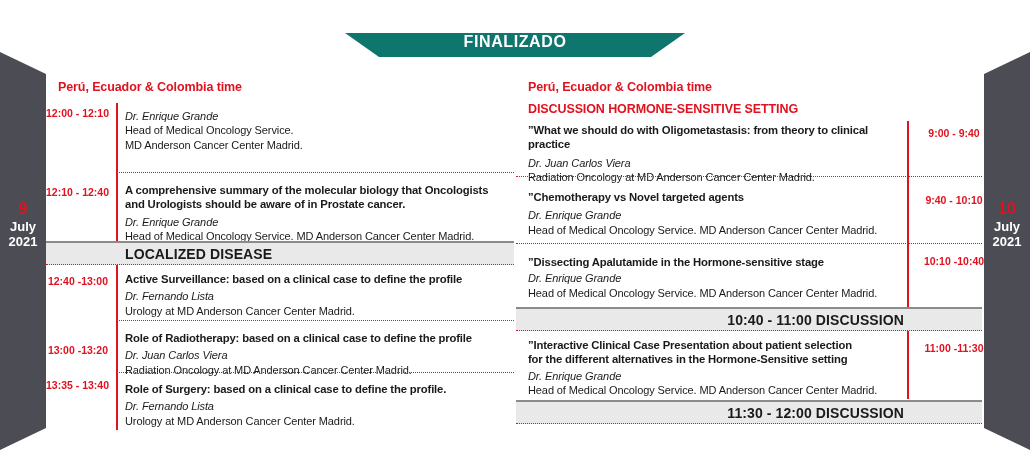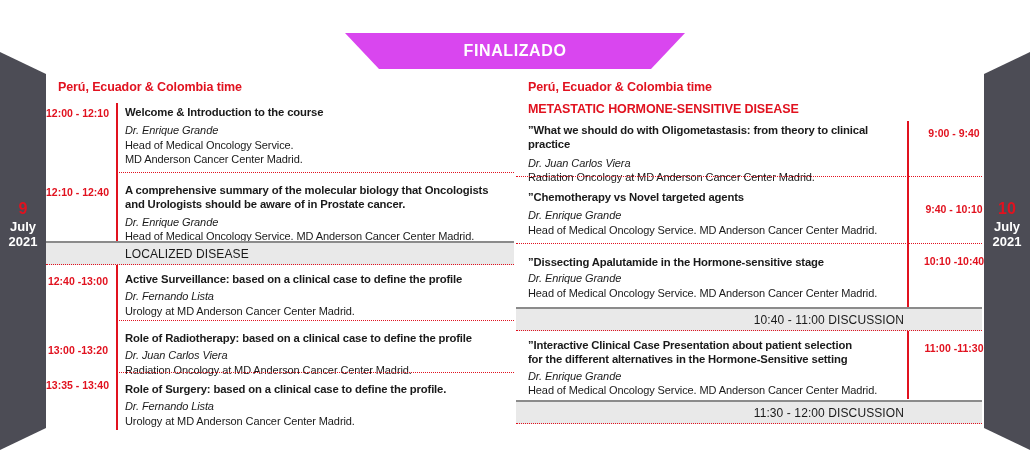--- a/index.html
+++ b/index.html
@@ -18,25 +18,25 @@
     overflow: hidden;
     background: #ffffff;
   }
 
   
   .banner {
     position: absolute;
     left: 345px;
     top: 33px;
     width: 340px;
-    height: 36px;
-    background: #d946ef;
+    height: 24px;
+    background: #0f766e;
     clip-path: polygon(0 0, 100% 0, 90% 100%, 10% 100%);
     display: flex;
-    align-items: center;
+    align-items: flex-start;
     justify-content: center;
   }
   .banner-label {
     color: #ffffff;
     font-size: 16px;
     font-weight: bold;
     letter-spacing: 0.6px;
   }
 
   
@@ -146,24 +146,25 @@
 
   
   .grey-bar {
     position: absolute;
     background: #e9e9e9;
     border-top: 2px solid #8b8b8b;
     display: flex;
     align-items: center;
   }
   .grey-bar-label {
-    font-size: 12px;
+    font-size: 14px;
     color: #1a1a1a;
     letter-spacing: 0.1px;
     white-space: nowrap;
+    font-weight: bold;
   }
   .grey-bar-label.left-pad { margin-left: 79px; }
   .grey-bar-label.right-ish { position: absolute; right: 78px; }
 </style>
 </head>
 <body>
 
 <div id="page">
 
   <div class="banner">
@@ -186,21 +187,20 @@
 
     <div class="tz-heading" style="left:12px; top:80px;">Perú, Ecuador &amp; Colombia time</div>
 
     <div class="red-rule" style="left:70px; top:103px; height:138px;"></div>
 
     <div class="red-rule" style="left:70px; top:265px; height:165px;"></div>
 
     <div class="row">
       <div class="time-cell" style="left:0px; top:107px; width:62px; text-align:center;">12:00 - 12:10</div>
       <div style="position:absolute; left:79px; top:105px; right:6px;">
-        <div class="talk-title">Welcome &amp; Introduction to the course</div>
         <div class="talk-speaker" style="margin-top:4px;">Dr. Enrique Grande</div>
         <div class="talk-affil">Head of Medical Oncology Service.</div>
         <div class="talk-affil">MD Anderson Cancer Center Madrid.</div>
       </div>
     </div>
     <div class="row-dots" style="left:70px; right:2px; top:172px;"></div>
 
     <div class="row">
       <div class="time-cell" style="left:0px; top:186px; width:38px; text-align:right;">12:10 - 12:40</div>
       <div style="position:absolute; left:79px; top:183px; right:6px;">
@@ -242,42 +242,42 @@
         <div class="talk-title">Role of Surgery: based on a clinical case to define the profile.</div>
         <div class="talk-speaker" style="margin-top:3px;">Dr. Fernando Lista</div>
         <div class="talk-affil">Urology at MD Anderson Cancer Center Madrid.</div>
       </div>
     </div>
   </div>
 
   <div class="column right-col">
 
     <div class="tz-heading" style="left:12px; top:80px;">Perú, Ecuador &amp; Colombia time</div>
-    <div class="section-heading" style="left:12px; top:102px;">METASTATIC HORMONE-SENSITIVE DISEASE</div>
+    <div class="section-heading" style="left:12px; top:102px;">DISCUSSION HORMONE-SENSITIVE SETTING</div>
 
     <div class="red-rule" style="left:391px; top:121px; height:186px;"></div>
     <div class="red-rule" style="left:391px; top:331px; height:68px;"></div>
 
     <div class="row">
       <div style="position:absolute; left:12px; top:123px; width:372px;">
         <div class="talk-title">”What we should do with Oligometastasis: from theory to clinical practice</div>
         <div class="talk-speaker" style="margin-top:4px;">Dr. Juan Carlos Viera</div>
         <div class="talk-affil">Radiation Oncology at MD Anderson Cancer Center Madrid.</div>
       </div>
       <div class="time-cell" style="left:402px; top:127px; width:72px; text-align:center;">9:00 - 9:40</div>
     </div>
     <div class="row-dots" style="left:0px; right:2px; top:176px;"></div>
 
     <div class="row">
       <div style="position:absolute; left:12px; top:190px; width:372px;">
         <div class="talk-title">”Chemotherapy vs Novel targeted agents</div>
         <div class="talk-speaker" style="margin-top:4px;">Dr. Enrique Grande</div>
         <div class="talk-affil">Head of Medical Oncology Service. MD Anderson Cancer Center Madrid.</div>
       </div>
-      <div class="time-cell" style="left:402px; top:194px; width:72px; text-align:center;margin-top:9px;">9:40 - 10:10</div>
+      <div class="time-cell" style="left:402px; top:194px; width:72px; text-align:center;">9:40 - 10:10</div>
     </div>
     <div class="row-dots" style="left:0px; right:2px; top:243px;"></div>
 
     <div class="row">
       <div style="position:absolute; left:12px; top:255px; width:372px;">
         <div class="talk-title">”Dissecting Apalutamide in the Hormone-sensitive stage</div>
         <div class="talk-speaker" style="margin-top:2px;">Dr. Enrique Grande</div>
         <div class="talk-affil">Head of Medical Oncology Service. MD Anderson Cancer Center Madrid.</div>
       </div>
       <div class="time-cell" style="left:402px; top:255px; width:72px; text-align:center;">10:10 -10:40</div>

